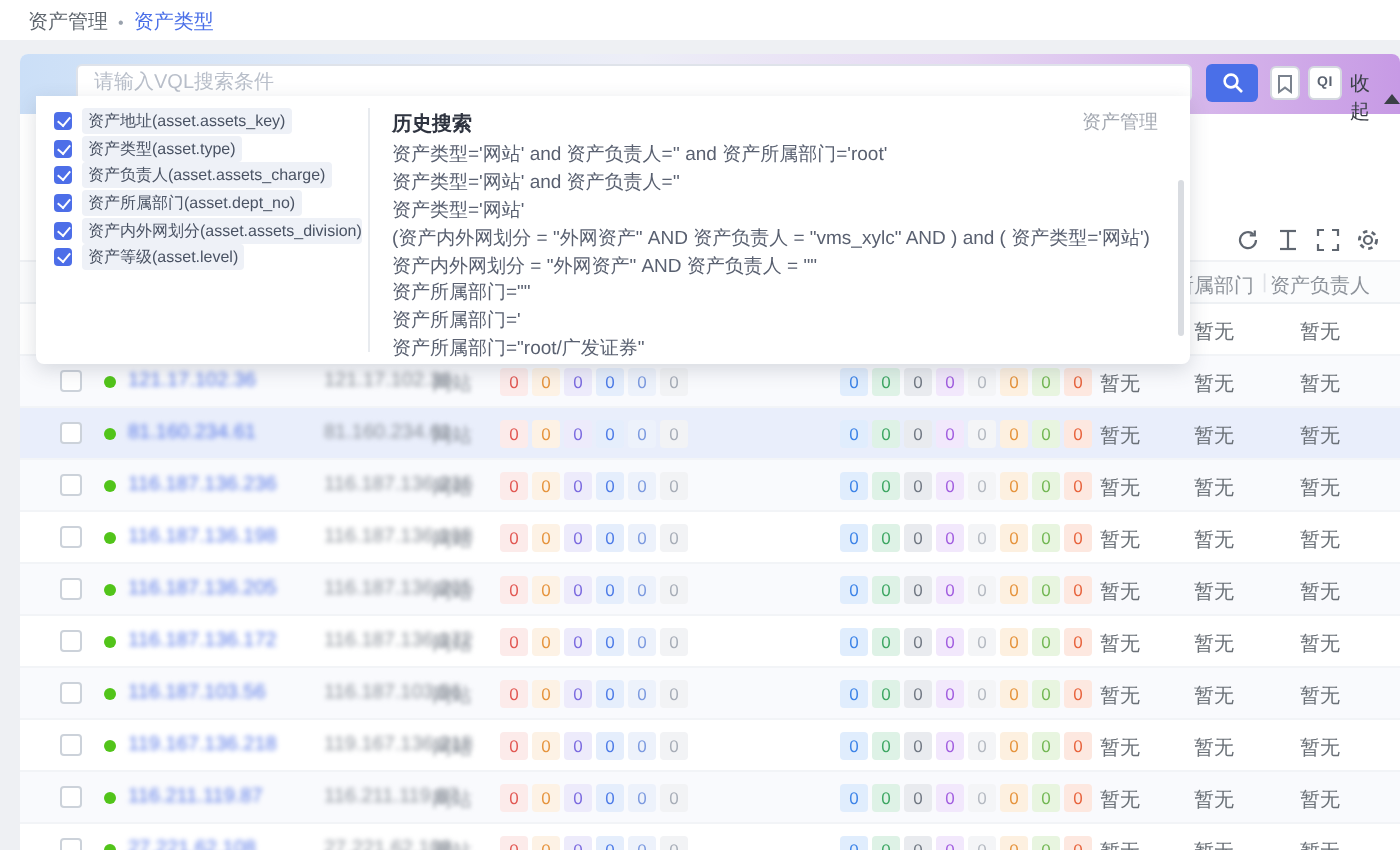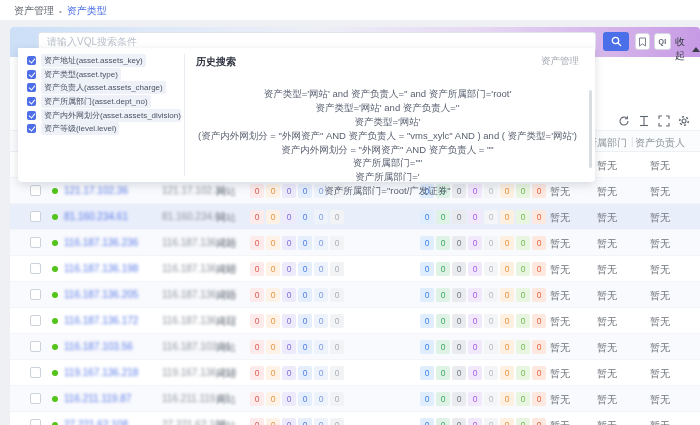--- a/index.html
+++ b/index.html
@@ -49,29 +49,29 @@
   .ip2{position:absolute;left:152px;top:7px;font-size:10px;color:#8d939c;filter:blur(1.4px);white-space:nowrap;}
   .atype{position:absolute;left:206px;top:7px;font-size:10px;color:#8d939c;filter:blur(1px);}
   .bg1{position:absolute;left:240px;top:6px;display:flex;gap:2px;}
   .bg2{position:absolute;left:410px;top:6px;display:flex;gap:2px;}
   .badge{width:14px;height:14px;border-radius:2px;font-size:8.5px;display:flex;align-items:center;justify-content:center;cursor:pointer;}
   .empty{position:absolute;top:7px;width:54px;text-align:center;font-size:10px;color:#6a7077;}
   .c-owner{left:523px;} .c-dept{left:570px;} .c-comp{left:623px;}
 
   
   #panel{position:absolute;left:8px;top:21px;width:577px;height:134px;background:#fff;border-radius:0 0 4px 4px;
-    box-shadow:0 3px 10px rgba(60,70,90,.18);z-index:20;display:flex;text-align:center;}
+    box-shadow:0 3px 10px rgba(60,70,90,.18);z-index:20;display:flex;}
   #fields{width:166px;padding:6px 0 4px 9px;overflow:hidden;}
   .field{display:flex;align-items:center;height:13.6px;cursor:pointer;}
   .fcb{width:9px;height:9px;background:#4d6ee8;border-radius:2px;margin-right:5px;position:relative;flex:none;}
   .fcb:after{content:"";position:absolute;left:2.5px;top:1px;width:3px;height:5px;border:solid #fff;border-width:0 1.2px 1.2px 0;transform:rotate(40deg);}
   .flabel{font-size:8px;color:#4a5364;background:#eef1f7;border-radius:2px;padding:1px 3px;white-space:nowrap;max-width:140px;overflow:hidden;}
   #vdivider{width:1px;background:#e8ebef;margin:6px 0;}
   #history{flex:1;padding:6px 16px 4px 11px;position:relative;}
-  #history-head{display:flex;justify-content:space-between;align-items:center;height:15px;margin-bottom:18px;gap:40px;}
+  #history-head{display:flex;justify-content:space-between;align-items:center;height:15px;margin-bottom:2px;gap:40px;}
   #history-title{font-size:10px;color:#2f3440;font-weight:bold;}
   #clear-history{font-size:9.5px;color:#a3a8b1;cursor:pointer;}
   .hitem{font-size:9.5px;color:#596070;height:13.9px;line-height:13.9px;white-space:nowrap;overflow:hidden;cursor:pointer;}
   #panel-scrollbar{position:absolute;right:3px;top:42px;width:3px;height:78px;background:#d9dce1;border-radius:2px;cursor:pointer;}
 </style>
 </head>
 <body>
 
 <div id="topbar">
   <div class="crumb">
@@ -480,21 +480,21 @@
   </div>
 
 
   <div class="field">
     <span class="fcb"></span>
     <span class="flabel">资产内外网划分(asset.assets_division)</span>
   </div>
 
   <div class="field">
     <span class="fcb"></span>
-    <span class="flabel">资产等级(level.level)</span>
+    <span class="flabel">资产等级(asset.level)</span>
   </div>
 
 </div>
     <div id="vdivider"></div>
     <div id="history">
       <div id="history-head">
         <span id="history-title">历史搜索</span>
         <span id="clear-history">资产管理</span>
       </div>
       <div id="history-list">

